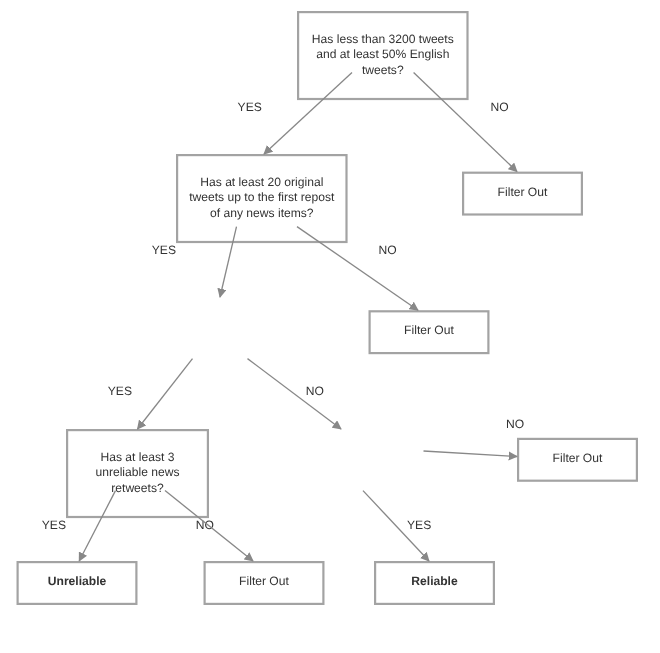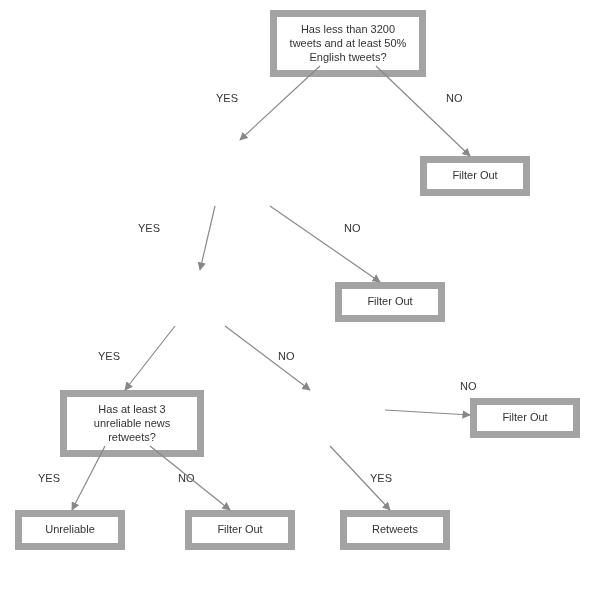--- a/index.html
+++ b/index.html
@@ -1,45 +1,46 @@
 <!DOCTYPE html>
 <html><head>
 <meta charset="utf-8">
 <style>
   html,body{margin:0;padding:0;background:#fff;font-family:Arial,Helvetica,sans-serif;font-size:11px;color:#333}
   .canvas{position:relative;width:600px;height:594px}
-  .node{position:absolute;border:7px solid #a3a3a3;background:#fff;padding:6px 8px;text-align:center;line-height:1.25;box-sizing:border-box}
-  .node.bold .txt{font-weight:normal}
+  .node{position:absolute;border:2px solid #a3a3a3;background:#fff;padding:18px 8px;text-align:center;line-height:1.25;box-sizing:border-box}
+  .node.bold .txt{font-weight:bold}
   .edge-label{position:absolute;font-size:11px;color:#333;background:transparent}
   svg.arrows{position:absolute;left:0;top:0;width:600px;height:594px;pointer-events:none}
   line.arr{stroke:#888;stroke-width:1.2;marker-end:url(#ah)}
 </style>
 </head>
 <body>
 <div class="canvas">
 
 <div class="node" style="left:270px;top:10px;width:156px"><span class="txt">Has less than 3200 tweets and at least 50% English tweets?</span></div>
+<div class="node" style="left:160px;top:140px;width:156px"><span class="txt">Has at least 20 original tweets up to the first repost of any news items?</span></div>
 <div class="node" style="left:420px;top:156px;width:110px;height:40px;display:flex;align-items:center;justify-content:center">
       <span class="txt">Filter Out</span>
     </div>
 <div class="node" style="left:335px;top:282px;width:110px;height:40px;display:flex;align-items:center;justify-content:center">
       <span class="txt">Filter Out</span>
     </div>
-<div class="node" style="left:60px;top:390px;width:144px"><span class="txt">Has at least 3 unreliable news retweets?</span></div>
+<div class="node" style="left:60px;top:390px;width:130px"><span class="txt">Has at least 3 unreliable news retweets?</span></div>
 <div class="node" style="left:470px;top:398px;width:110px;height:40px;display:flex;align-items:center;justify-content:center">
       <span class="txt">Filter Out</span>
     </div>
 <div class="node bold" style="left:15px;top:510px;width:110px;height:40px;display:flex;align-items:center;justify-content:center">
       <span class="txt">Unreliable</span>
     </div>
 <div class="node" style="left:185px;top:510px;width:110px;height:40px;display:flex;align-items:center;justify-content:center">
       <span class="txt">Filter Out</span>
     </div>
 <div class="node bold" style="left:340px;top:510px;width:110px;height:40px;display:flex;align-items:center;justify-content:center">
-      <span class="txt">Retweets</span>
+      <span class="txt">Reliable</span>
     </div>
 
 <div class="edge-label" style="left:216px;top:92px"><span>YES</span></div>
 <div class="edge-label" style="left:446px;top:92px"><span>NO</span></div>
 <div class="edge-label" style="left:138px;top:222px"><span>YES</span></div>
 <div class="edge-label" style="left:344px;top:222px"><span>NO</span></div>
 <div class="edge-label" style="left:98px;top:350px"><span>YES</span></div>
 <div class="edge-label" style="left:278px;top:350px"><span>NO</span></div>
 <div class="edge-label" style="left:460px;top:380px"><span>NO</span></div>
 <div class="edge-label" style="left:38px;top:472px"><span>YES</span></div>

